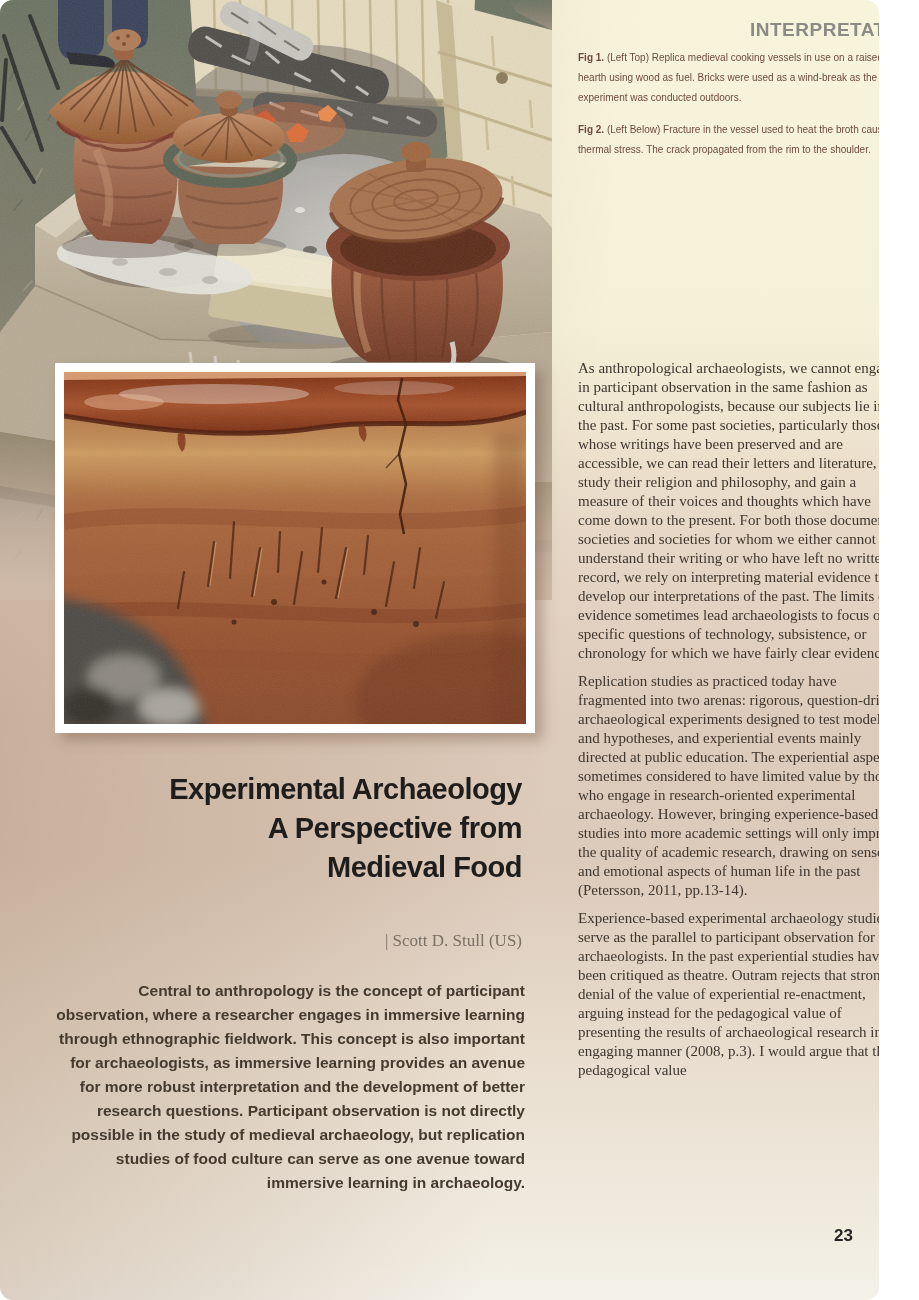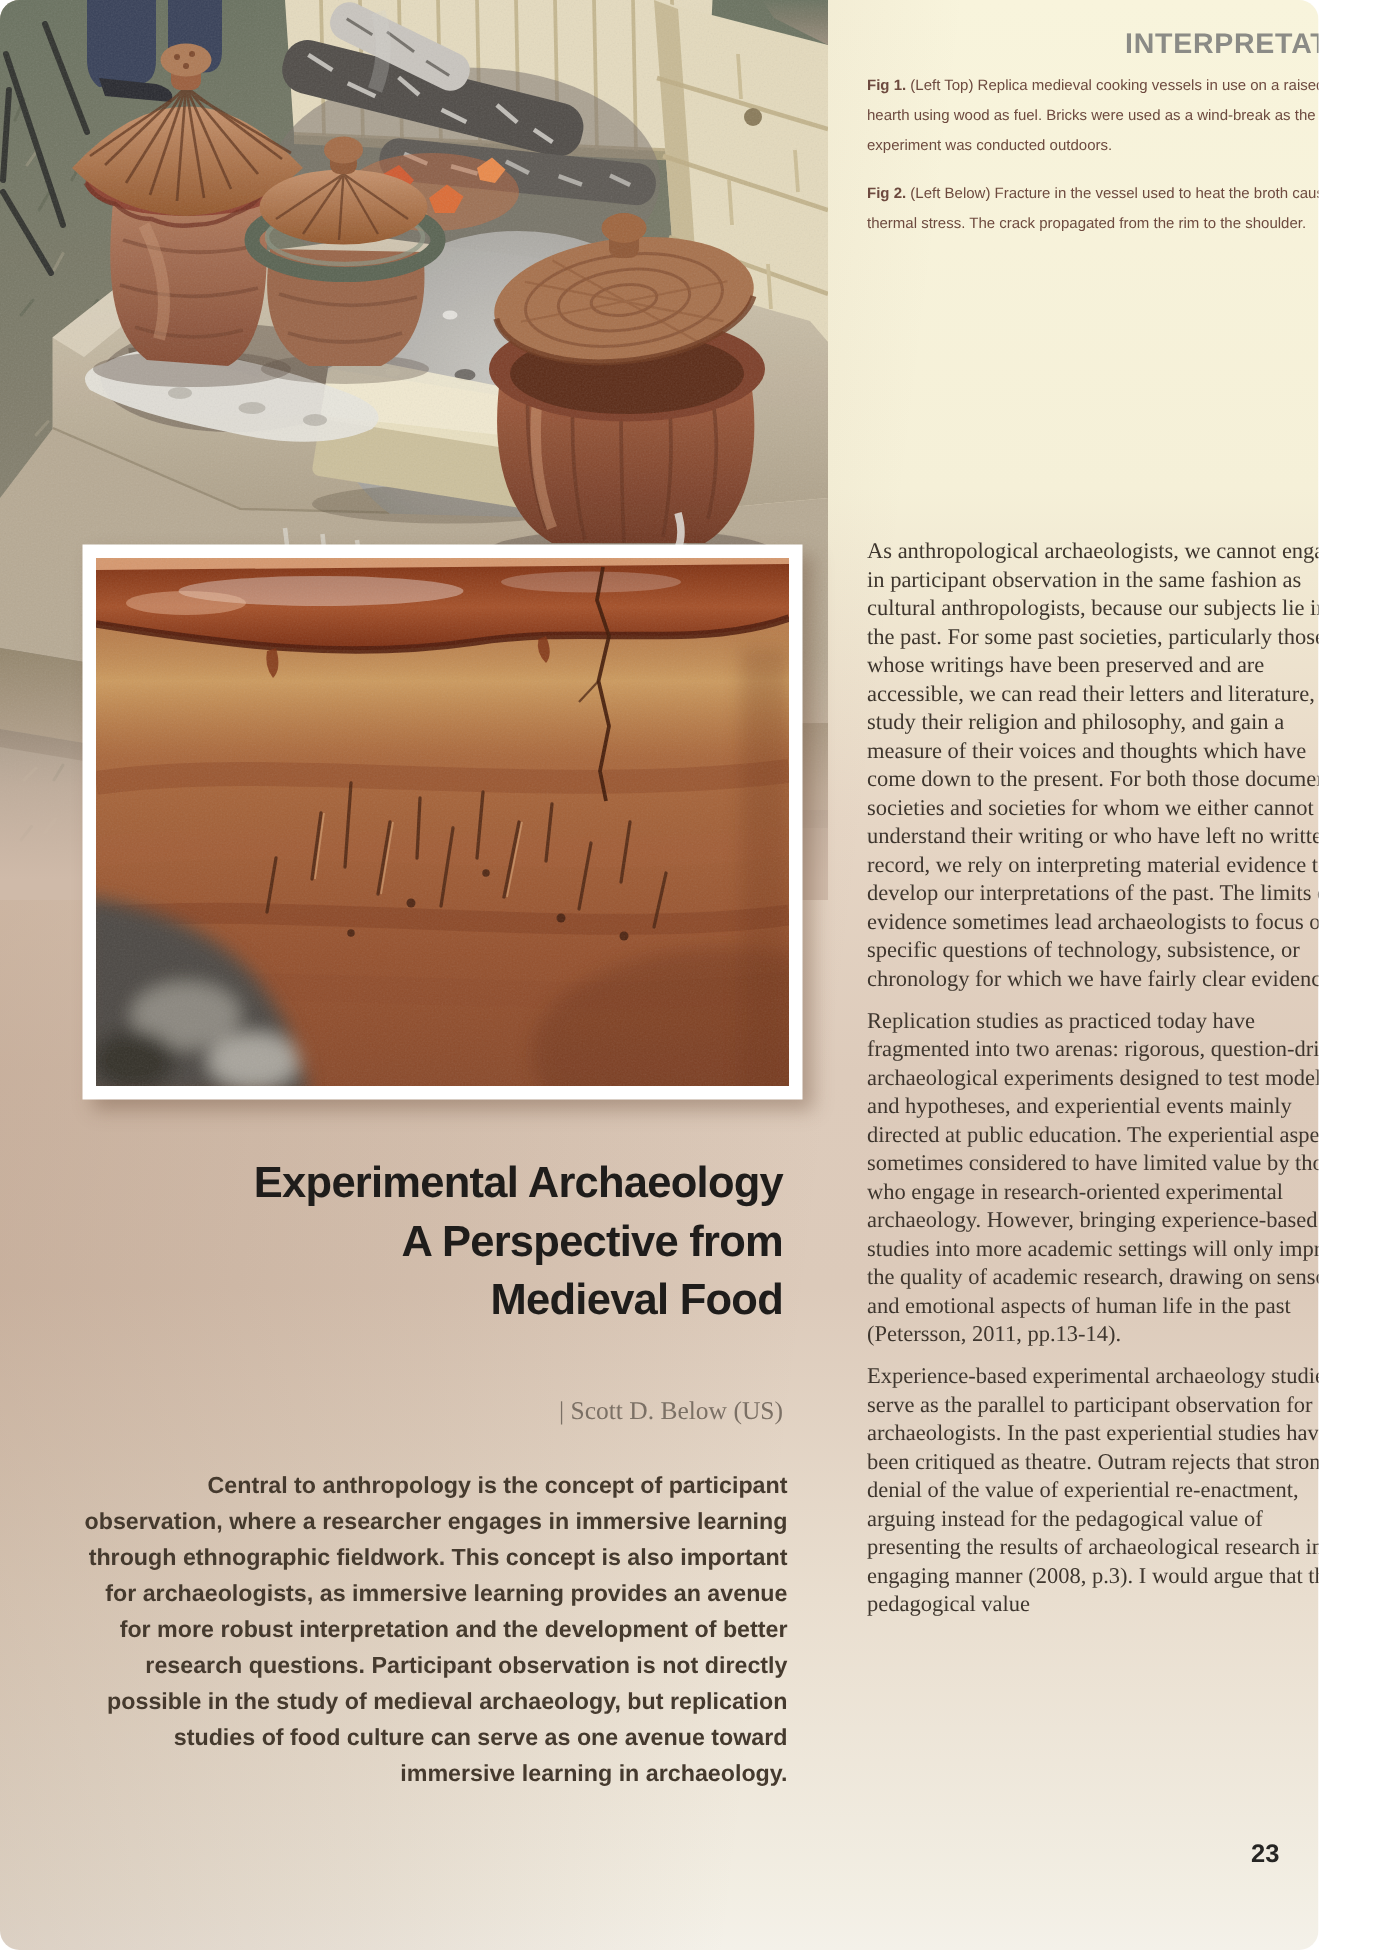--- a/index.html
+++ b/index.html
@@ -442,21 +442,21 @@
   <div class="captions">
     <p class="cap"><strong>Fig 1.</strong><span>  (Left Top) Replica medieval cooking vessels in use on a raised hearth using wood as fuel. Bricks were used as a wind-break as the experiment was conducted outdoors.</span></p>
     <p class="cap"><strong>Fig 2.</strong><span>  (Left Below) Fracture in the vessel used to heat the broth caused by thermal stress. The crack propagated from the rim to the shoulder.</span></p>
   </div>
 
   <div class="title">
     <div class="tl">Experimental Archaeology</div>
     <div class="tl">A Perspective from</div>
     <div class="tl">Medieval Food</div>
   </div>
-  <div class="byline">| Scott D. Below (US)</div>
+  <div class="byline">| Scott D. Stull (US)</div>
 
   <div class="abstract">Central to anthropology is the concept of participant observation, where a researcher engages in immersive learning through ethnographic fieldwork. This concept is also important for archaeologists, as immersive learning provides an avenue for more robust interpretation and the development of better research questions. Participant observation is not directly possible in the study of medieval archaeology, but replication studies of food culture can serve as one avenue toward immersive learning in archaeology.</div>
 
   <div class="bodycol">
     <p>As anthropological archaeologists, we cannot engage in participant observation in the same fashion as cultural anthropologists, because our subjects lie in the past. For some past societies, particularly those whose writings have been preserved and are accessible, we can read their letters and literature, study their religion and philosophy, and gain a measure of their voices and thoughts which have come down to the present. For both those documented societies and societies for whom we either cannot understand their writing or who have left no written record, we rely on interpreting material evidence to develop our interpretations of the past. The limits on evidence sometimes lead archaeologists to focus on specific questions of technology, subsistence, or chronology for which we have fairly clear evidence.</p>
     <p>Replication studies as practiced today have fragmented into two arenas: rigorous, question-driven archaeological experiments designed to test models and hypotheses, and experiential events mainly directed at public education. The experiential aspect is sometimes considered to have limited value by those who engage in research-oriented experimental archaeology. However, bringing experience-based studies into more academic settings will only improve the quality of academic research, drawing on sensory and emotional aspects of human life in the past (Petersson, 2011, pp.13-14).</p>
     <p>Experience-based experimental archaeology studies serve as the parallel to participant observation for archaeologists. In the past experiential studies have been critiqued as theatre. Outram rejects that strong denial of the value of experiential re-enactment, arguing instead for the pedagogical value of presenting the results of archaeological research in an engaging manner (2008, p.3). I would argue that the pedagogical value</p>
   </div>
 
   <div class="pagenum">23</div>

